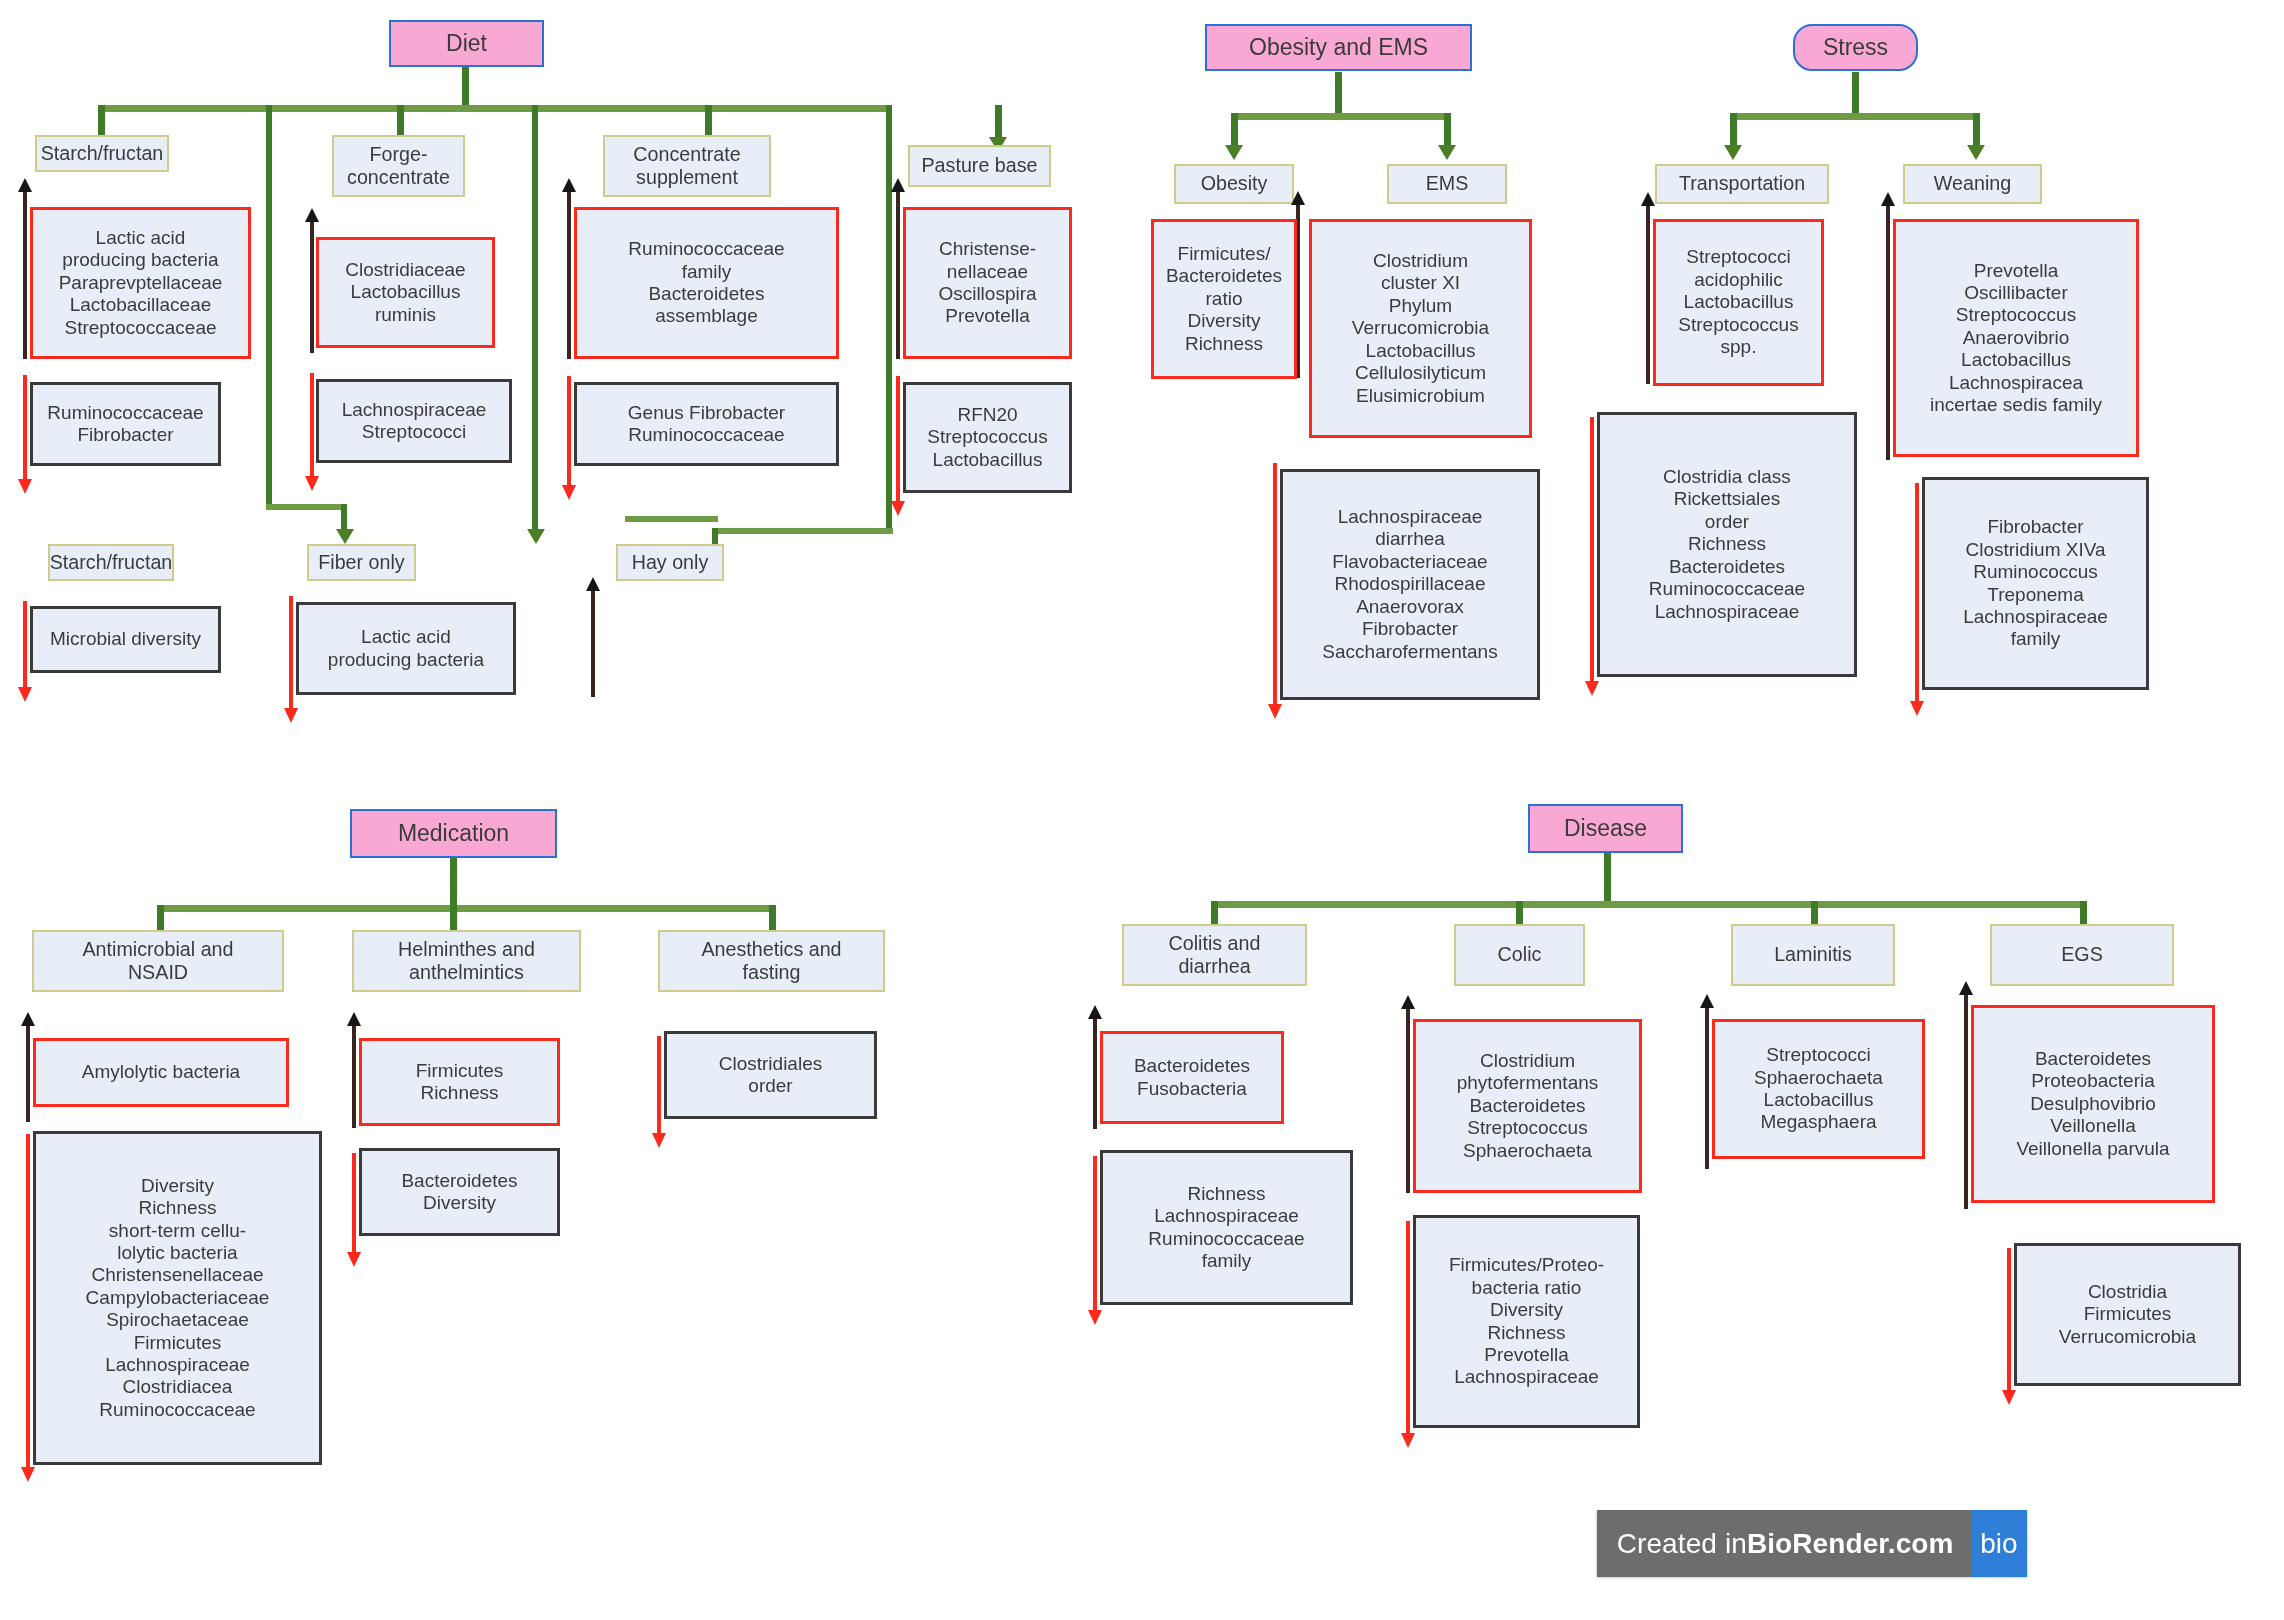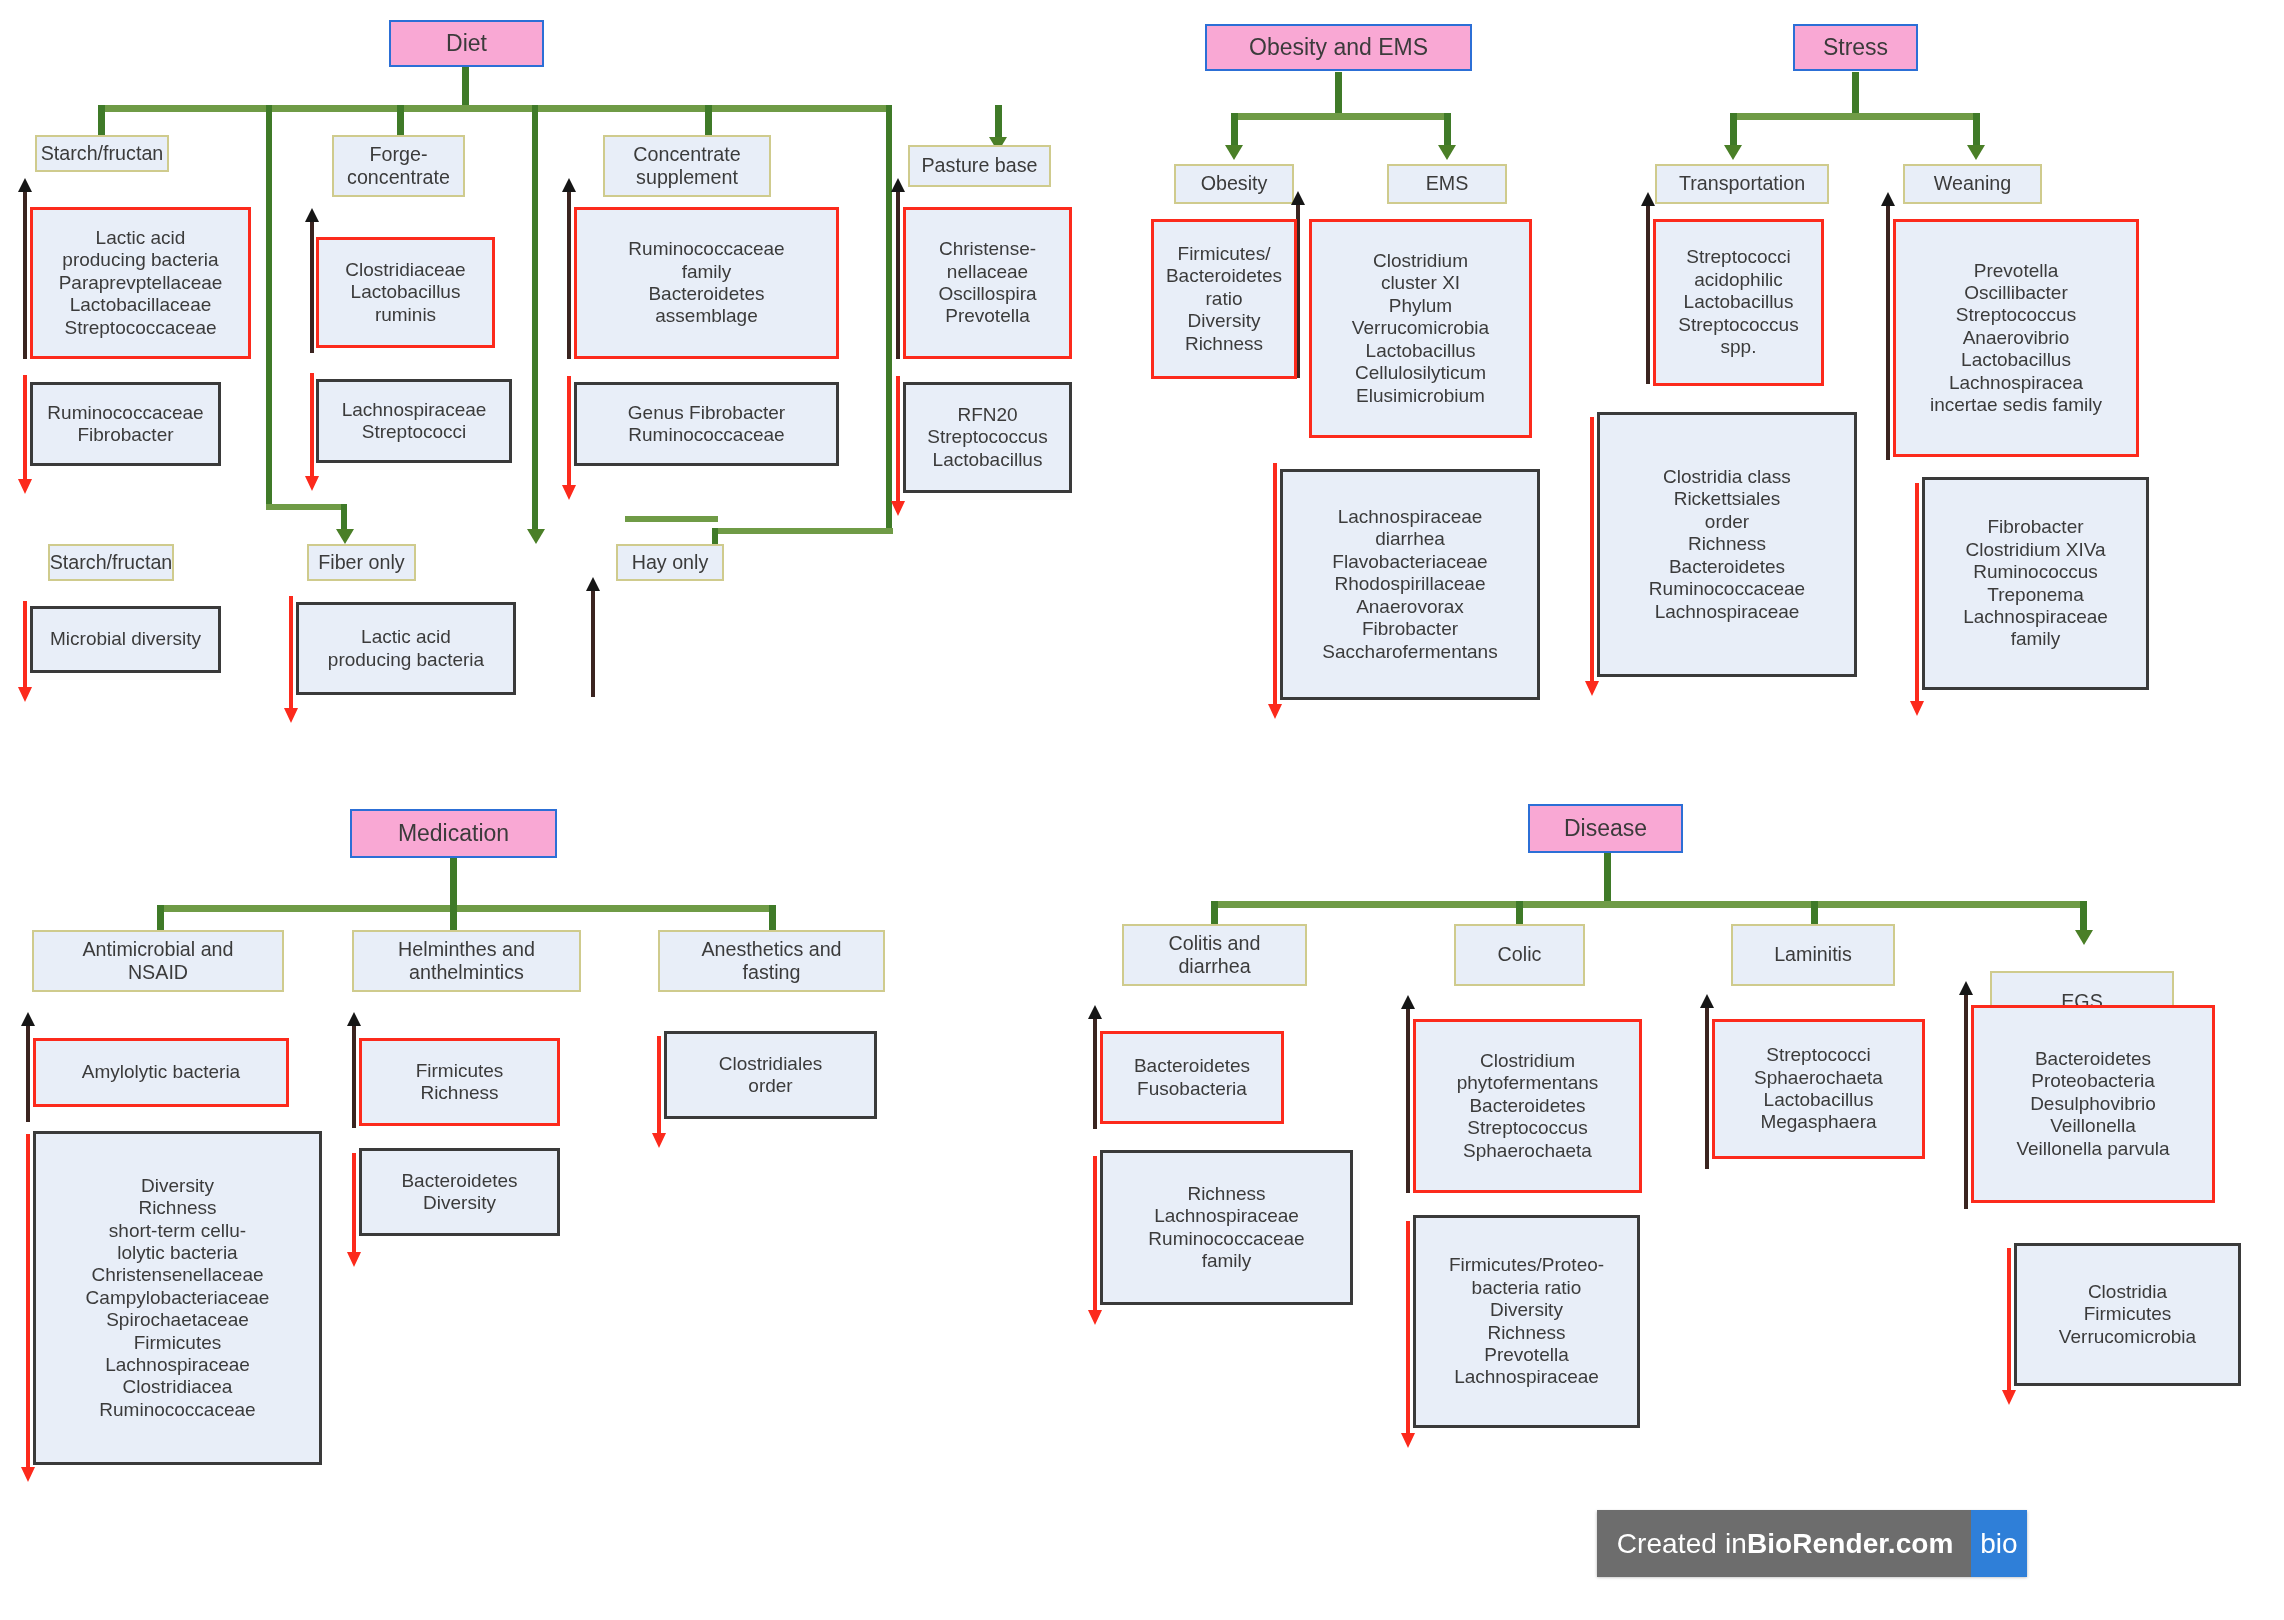--- a/index.html
+++ b/index.html
@@ -308,21 +308,21 @@
       <span class="ln">Lachnospiraceae</span>
       <span class="ln">diarrhea</span>
       <span class="ln">Flavobacteriaceae</span>
       <span class="ln">Rhodospirillaceae</span>
       <span class="ln">Anaerovorax</span>
       <span class="ln">Fibrobacter</span>
       <span class="ln">Saccharofermentans</span>
     </span>
   </div>
 
-  <div class="node root" style="left:1793px;top:24px;width:125px;height:47px;">
+  <div class="node root" style="left:1793px;top:24px;width:125px;height:47px;border-radius:19px;">
     <span>Stress</span>
   </div>
   <div class="gstem" style="left:1852px;top:72px;width:7px;height:46px;"></div>
   <div class="hline" style="left:1730px;top:113px;width:250px;height:7px;"></div>
   <div class="gstem" style="left:1730px;top:113px;width:7px;height:34px;"></div>
   <div class="garrow" style="left:1724px;top:145px;"></div>
   <div class="gstem" style="left:1973px;top:113px;width:7px;height:34px;"></div>
   <div class="garrow" style="left:1967px;top:145px;"></div>
 
   <div class="node cat" style="left:1655px;top:164px;width:174px;height:40px;">
@@ -510,21 +510,21 @@
   <div class="node cat" style="left:1454px;top:924px;width:131px;height:62px;">
     <span class="lines">
         <span class="ln">Colic</span>
       </span>
   </div>
   <div class="node cat" style="left:1731px;top:924px;width:164px;height:62px;">
     <span class="lines">
         <span class="ln">Laminitis</span>
       </span>
   </div>
-  <div class="node cat" style="left:1990px;top:924px;width:184px;height:62px;margin-top:47px;">
+  <div class="node cat" style="left:1990px;top:924px;width:184px;height:62px;">
     <span class="lines">
         <span class="ln">EGS</span>
       </span>
   </div>
 
   <div class="ind inc" style="left:1093px;top:1018px;height:111px;">
     <div class="shaft" style="height:111px;"></div>
       <div class="head"></div>
   </div>
   <div class="node up" style="left:1100px;top:1031px;width:184px;height:93px;">

